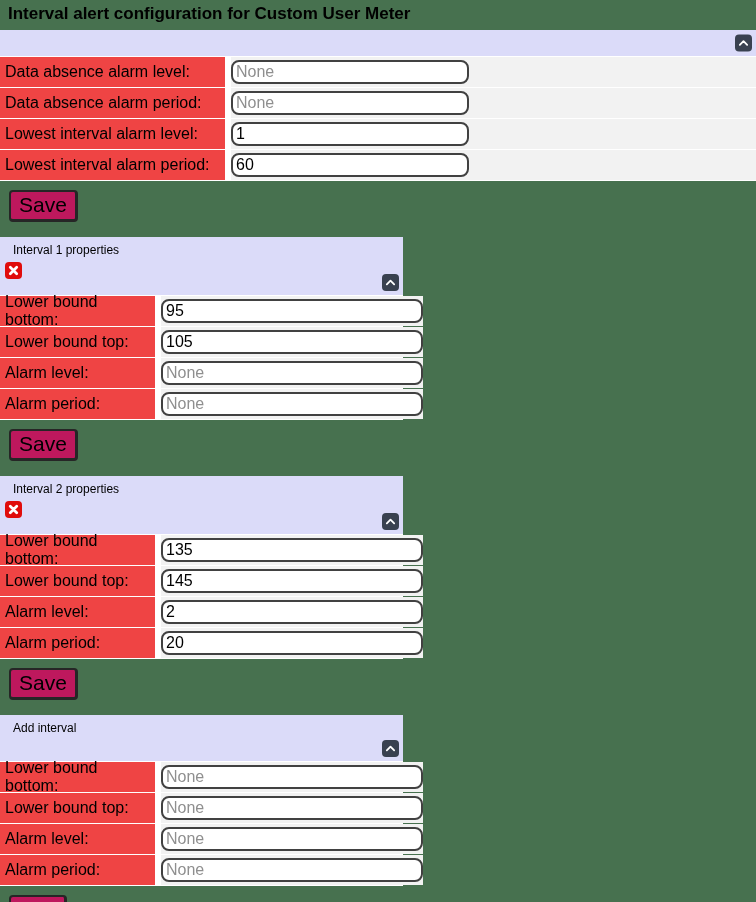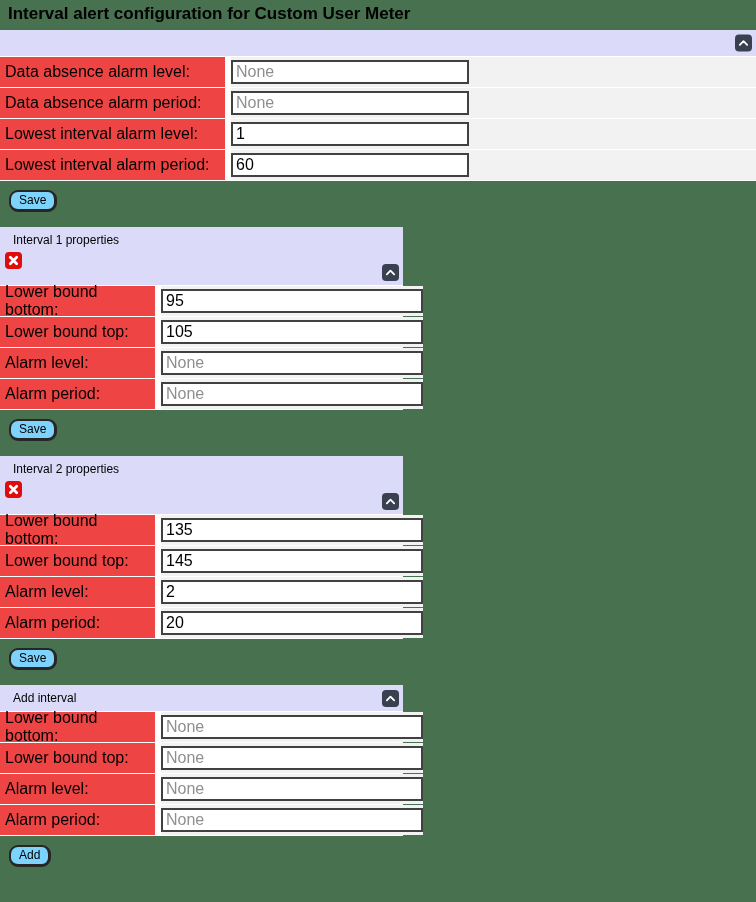--- a/index.html
+++ b/index.html
@@ -14,21 +14,21 @@
     margin:0;padding:3px 24px 6px 8px;color:#000;
   }
   .section{background:#ffffff;padding-bottom:1px;}
   .section.global{width:756px;}
   .section.interval{width:403px;}
   .panel-header{
     background:#DBDBF9;position:relative;margin-bottom:1px;
   }
   .panel-header.bar{height:26px;}
   .panel-header.tall{height:58px;box-sizing:border-box;padding:4px 5px 0 5px;}
-  .panel-header.short{height:26px;box-sizing:border-box;padding:4px 5px 0 5px;}
+  .panel-header.short{height:46px;box-sizing:border-box;padding:4px 5px 0 5px;}
   .panel-title{font-size:12px;line-height:19px;margin-left:8px;}
   .collapse-btn{
     position:absolute;right:4px;width:17px;height:17px;
     background:#394150;border:none;border-radius:4px;
     display:flex;align-items:center;justify-content:center;
     padding:0;cursor:pointer;
   }
   .collapse-btn.mid{top:50%;transform:translateY(-50%);}
   .collapse-btn.bottom{bottom:4px;}
   .delete-btn{
@@ -44,33 +44,33 @@
     flex:0 0 auto;
   }
   .global .cell-label{width:225px;}
   .interval .cell-label{width:155px;}
   .cell-field{
     background:#F2F2F2;flex:1;display:flex;align-items:center;
     margin-left:6px;
   }
   .field-input{
     height:24px;box-sizing:border-box;
-    border:2px solid #414141;border-radius:0;
+    border:2px solid #414141;border-radius:8px;
     font-family:"Liberation Sans",sans-serif;font-size:16px;color:#000;
     padding:0 2px 1px 3px;background:#fff;
   }
   .global .field-input{width:238px;}
   .interval .field-input{width:262px;}
   .field-input::placeholder{color:#8f8f8f;opacity:1;}
   .btn-row{margin:9px 9px 15px 9px;}
   .action-btn{
-    font-family:"Liberation Sans",sans-serif;font-size:12px;color:#000;
-    background:#7dd3fc;
+    font-family:"Liberation Sans",sans-serif;font-size:21px;color:#000;
+    background:#be185d;
     border:2px solid #262626;border-right-width:3px;border-bottom-width:3px;
-    border-radius:9px;padding:1px 8px 2px 8px;cursor:pointer;
+    border-radius:4px;padding:1px 8px 2px 8px;cursor:pointer;
   }
 </style>
 </head>
 <body>
 
 <h1 class="page-title">Interval alert configuration for Custom User Meter</h1>
 
 <div class="section global">
   <div class="panel-header bar">
     <button class="collapse-btn mid">

